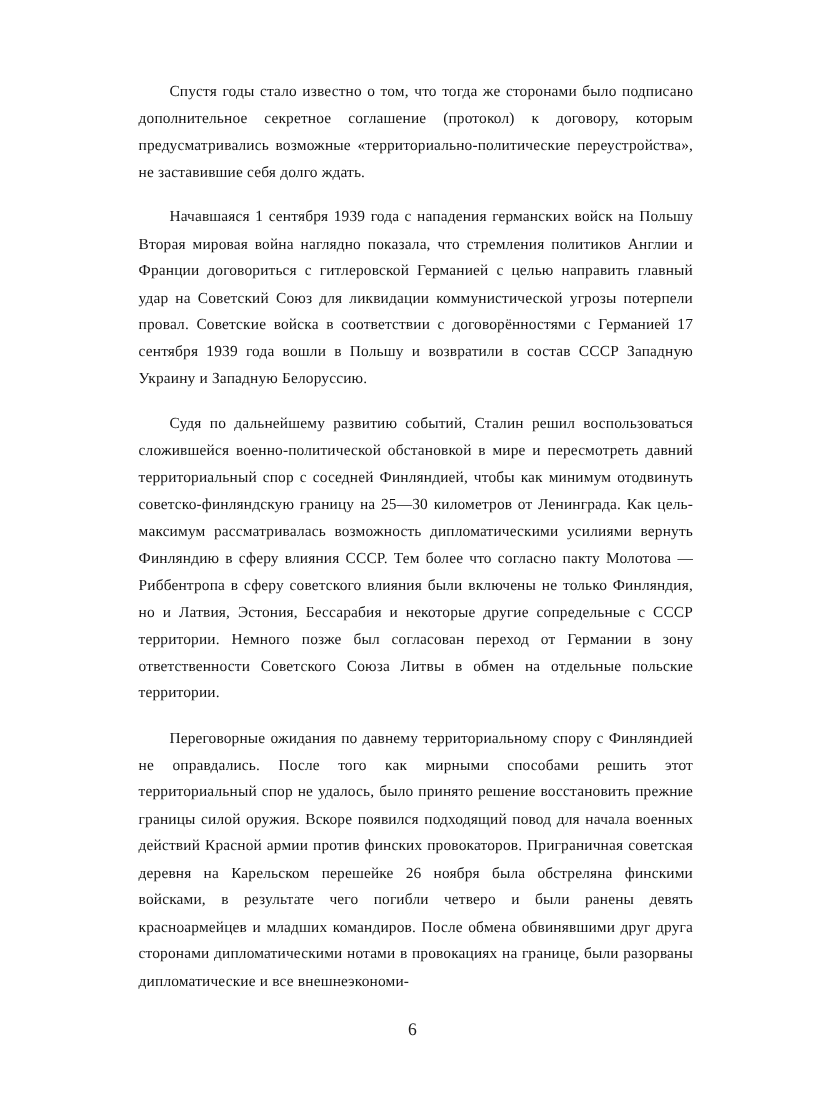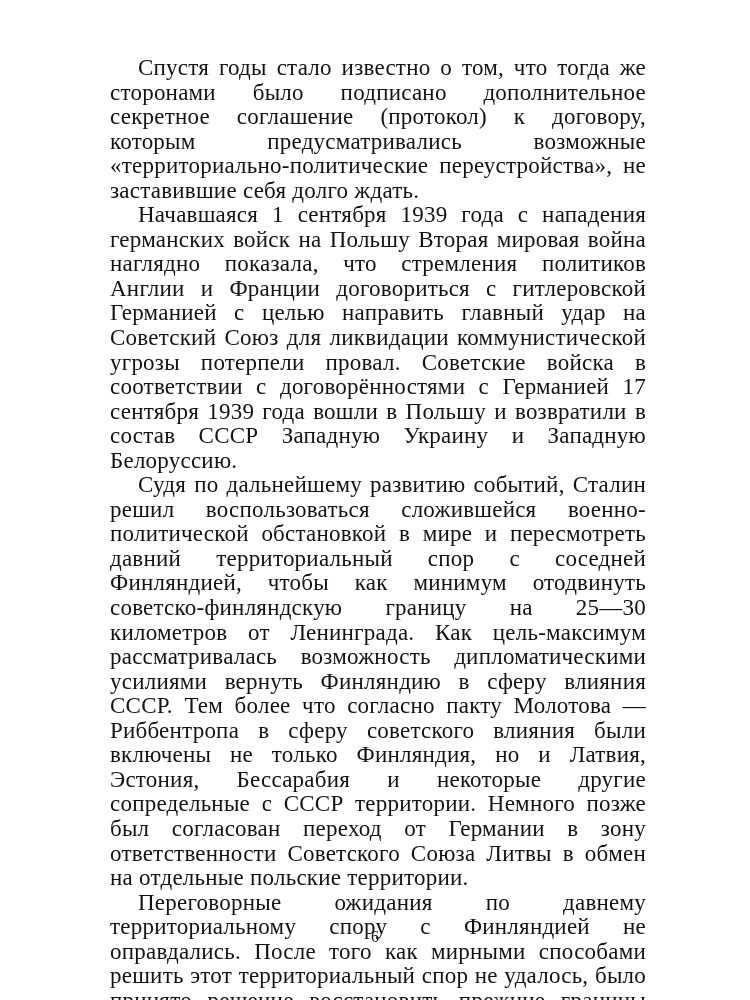--- a/index.html
+++ b/index.html
@@ -27,22 +27,22 @@
 
   
   .text-column {
     position: absolute;
     left: 110px;
     top: 56px;
     width: 536px;
   }
 
   .body-paragraph {
-    margin: 0;
-    font-size: 23px;
+    margin: 16px;
+    font-size: 14px;
     line-height: 24.55px;
     text-align: justify;
     text-justify: inter-word;
     text-indent: 28px;
     letter-spacing: 0.01em;
     word-spacing: 0.005em;
     color: #121212;
     hyphens: none;
   }
 

